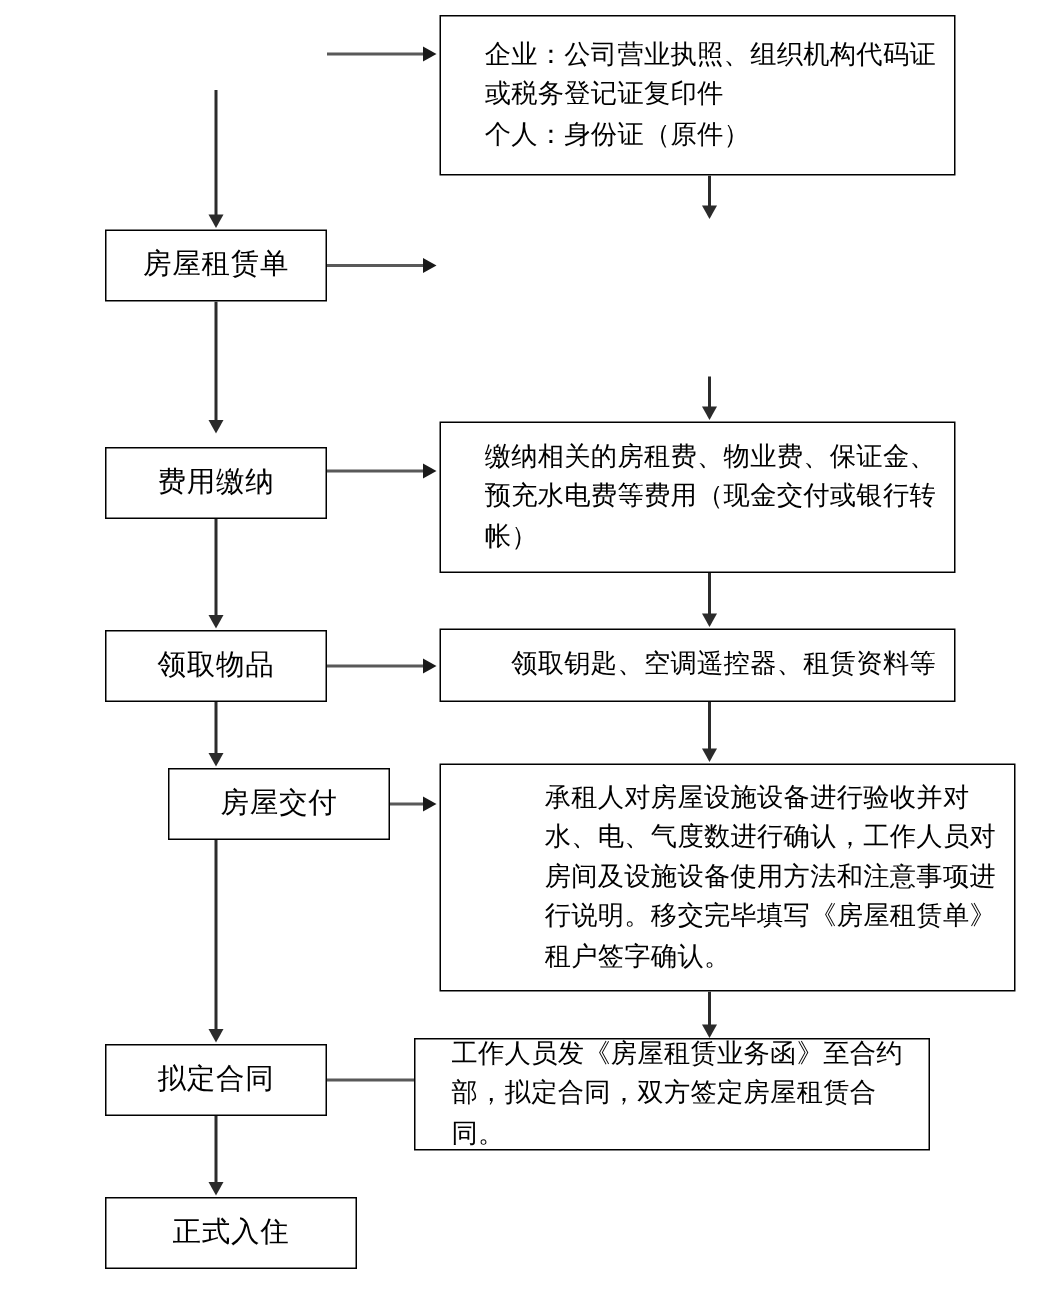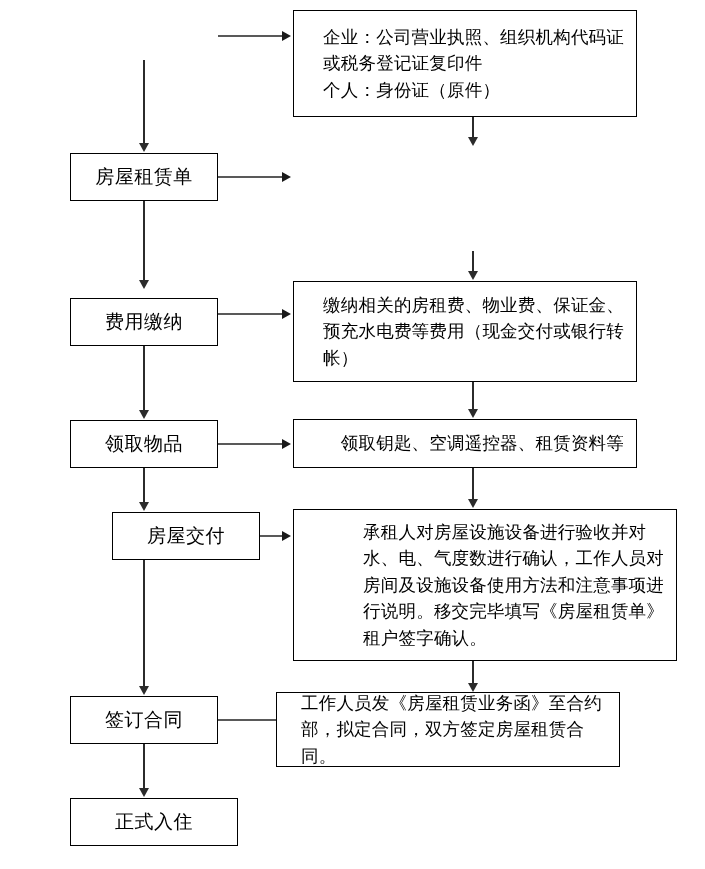--- a/index.html
+++ b/index.html
@@ -96,21 +96,21 @@
 
   <div class="node stage-node" style="left:70px; top:420px; width:148px; height:48px;">
     <span class="node-text">领取物品</span>
   </div>
 
   <div class="node stage-node" style="left:70px; top:512px; width:148px; height:48px;margin-left:42px;">
     <span class="node-text">房屋交付</span>
   </div>
 
   <div class="node stage-node" style="left:70px; top:696px; width:148px; height:48px;">
-    <span class="node-text">签订合同</span>
+    <span class="node-text">拟定合同</span>
   </div>
 
   <div class="node stage-node" style="left:70px; top:798px; width:168px; height:48px;">
     <span class="node-text">正式入住</span>
   </div>
 
   <div class="node detail-node" style="left:293px; top:10px; width:344px; height:107px;">
     <span class="node-text">企业：公司营业执照、组织机构代码证
         或税务登记证复印件
 个人：身份证（原件）</span>

